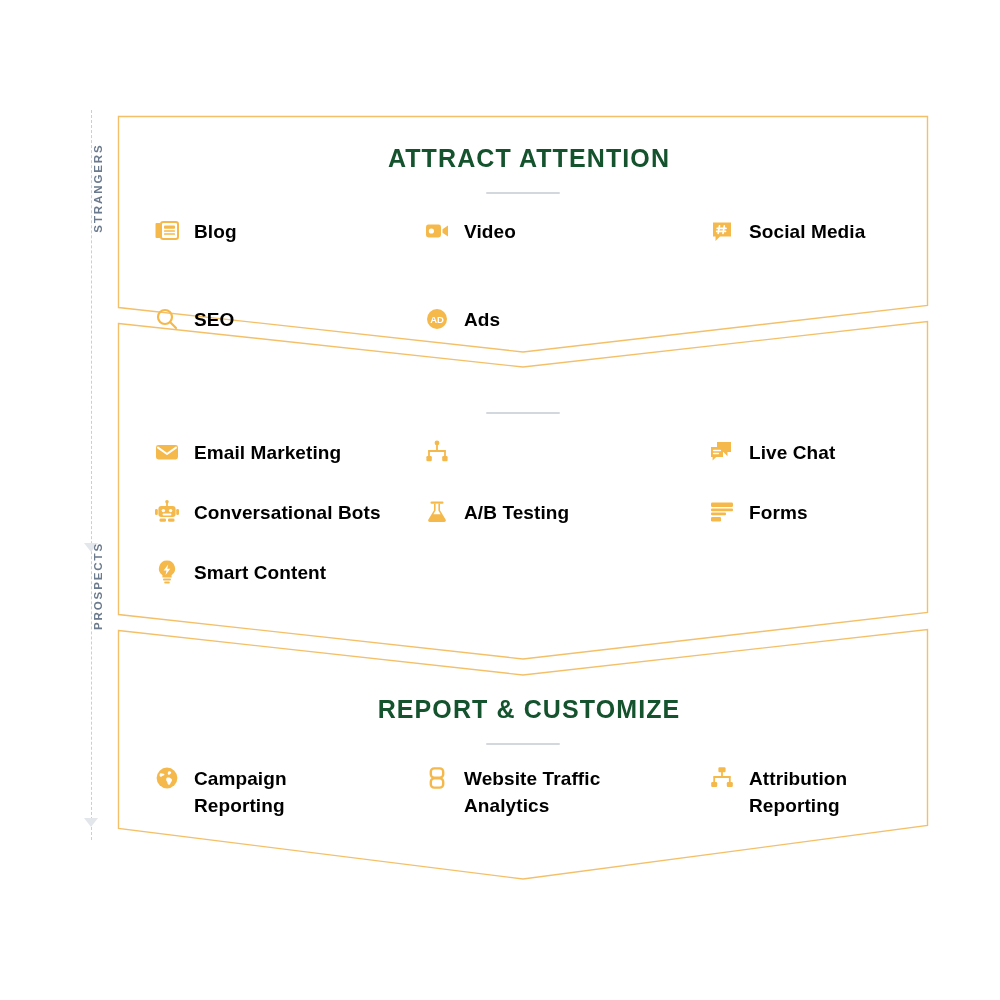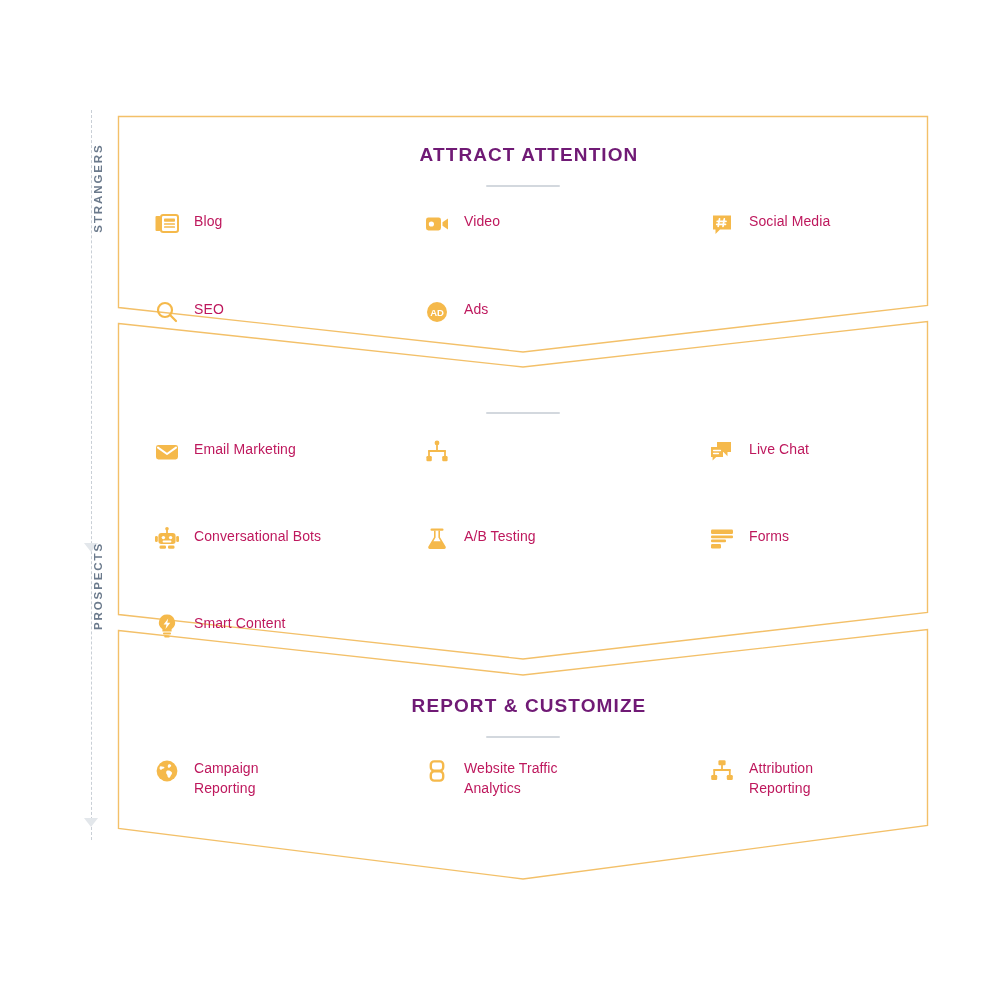--- a/index.html
+++ b/index.html
@@ -76,24 +76,24 @@
   .panels svg { display: block; }
 
   
   .panel-content {
     position: absolute;
     left: 118px;
     width: 810px;
   }
   .panel-title {
     text-align: center;
-    font-size: 19px;
+    font-size: 25px;
     font-weight: 700;
     letter-spacing: 1.1px;
-    color: #701a75;
+    color: #14532d;
     margin-left: 12px;
   }
   .panel-rule {
     width: 74px;
     height: 2px;
     background: #d3d8de;
     margin: 19px auto 0 auto;
     border-radius: 2px;
   }
 
@@ -104,42 +104,43 @@
   }
   .cell {
     display: flex;
     align-items: flex-start;
     gap: 14px;
     padding: 0 0 0 36px;
     min-height: 60px;
   }
   .cell.empty { visibility: hidden; }
   .cell-label {
-    font-size: 14px;
-    color: #be185d;
+    font-size: 19px;
+    color: #000000;
     line-height: 1.42;
     letter-spacing: 0.1px;
     padding-top: 1px;
     white-space: pre-line;
+    font-weight: bold;
   }
   .ico {
     flex: 0 0 auto;
     width: 26px;
     height: 26px;
     display: block;
   }
   .ico svg { display: block; width: 26px; height: 26px; }
 
   
   #sec-attract { top: 144px; }
   #sec-convert { top: 393px; }
   #sec-report  { top: 695px; }
 
   #sec-attract .grid { margin-top: 24px; row-gap: 28px; }
-  #sec-convert .grid { margin-top: 25px; row-gap: 27px; }
+  #sec-convert .grid { margin-top: 25px; }
   #sec-report  .grid { margin-top: 20px; }
 </style>
 </head>
 <body>
 
 <div id="stage">
 
   <div class="rail">
     <div class="rail-line"></div>
     <div class="rail-label strangers">STRANGERS</div>

